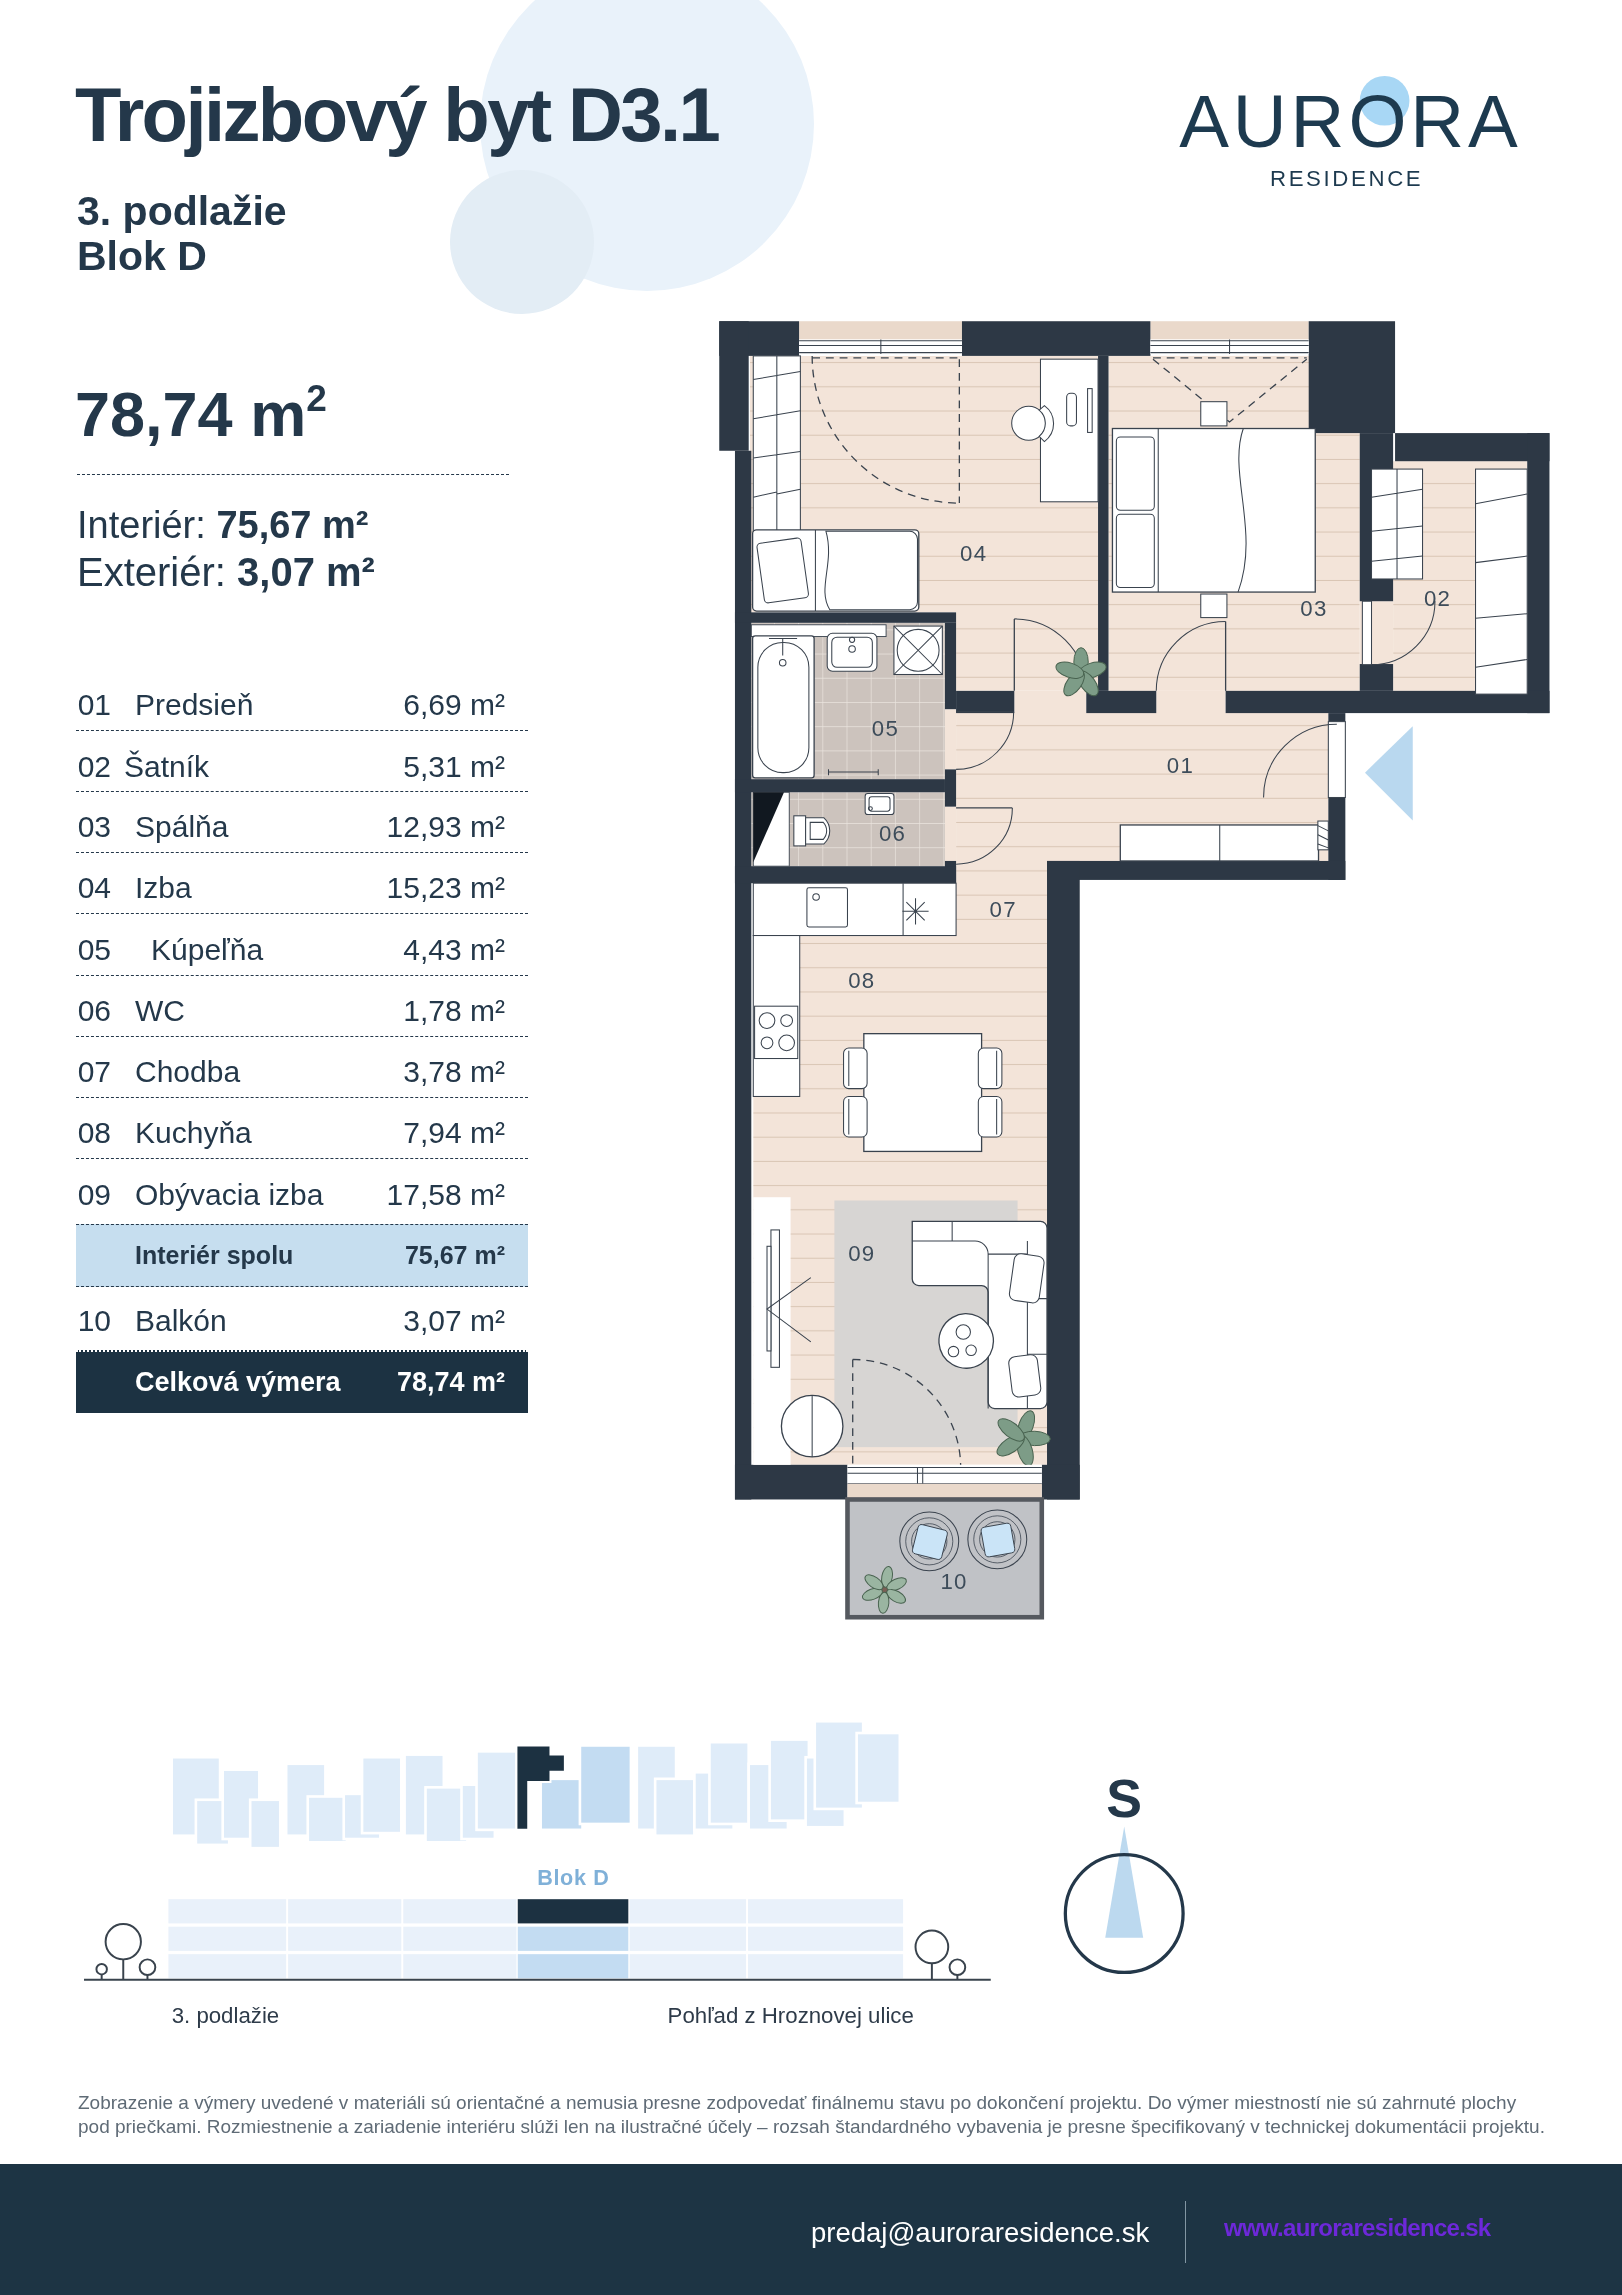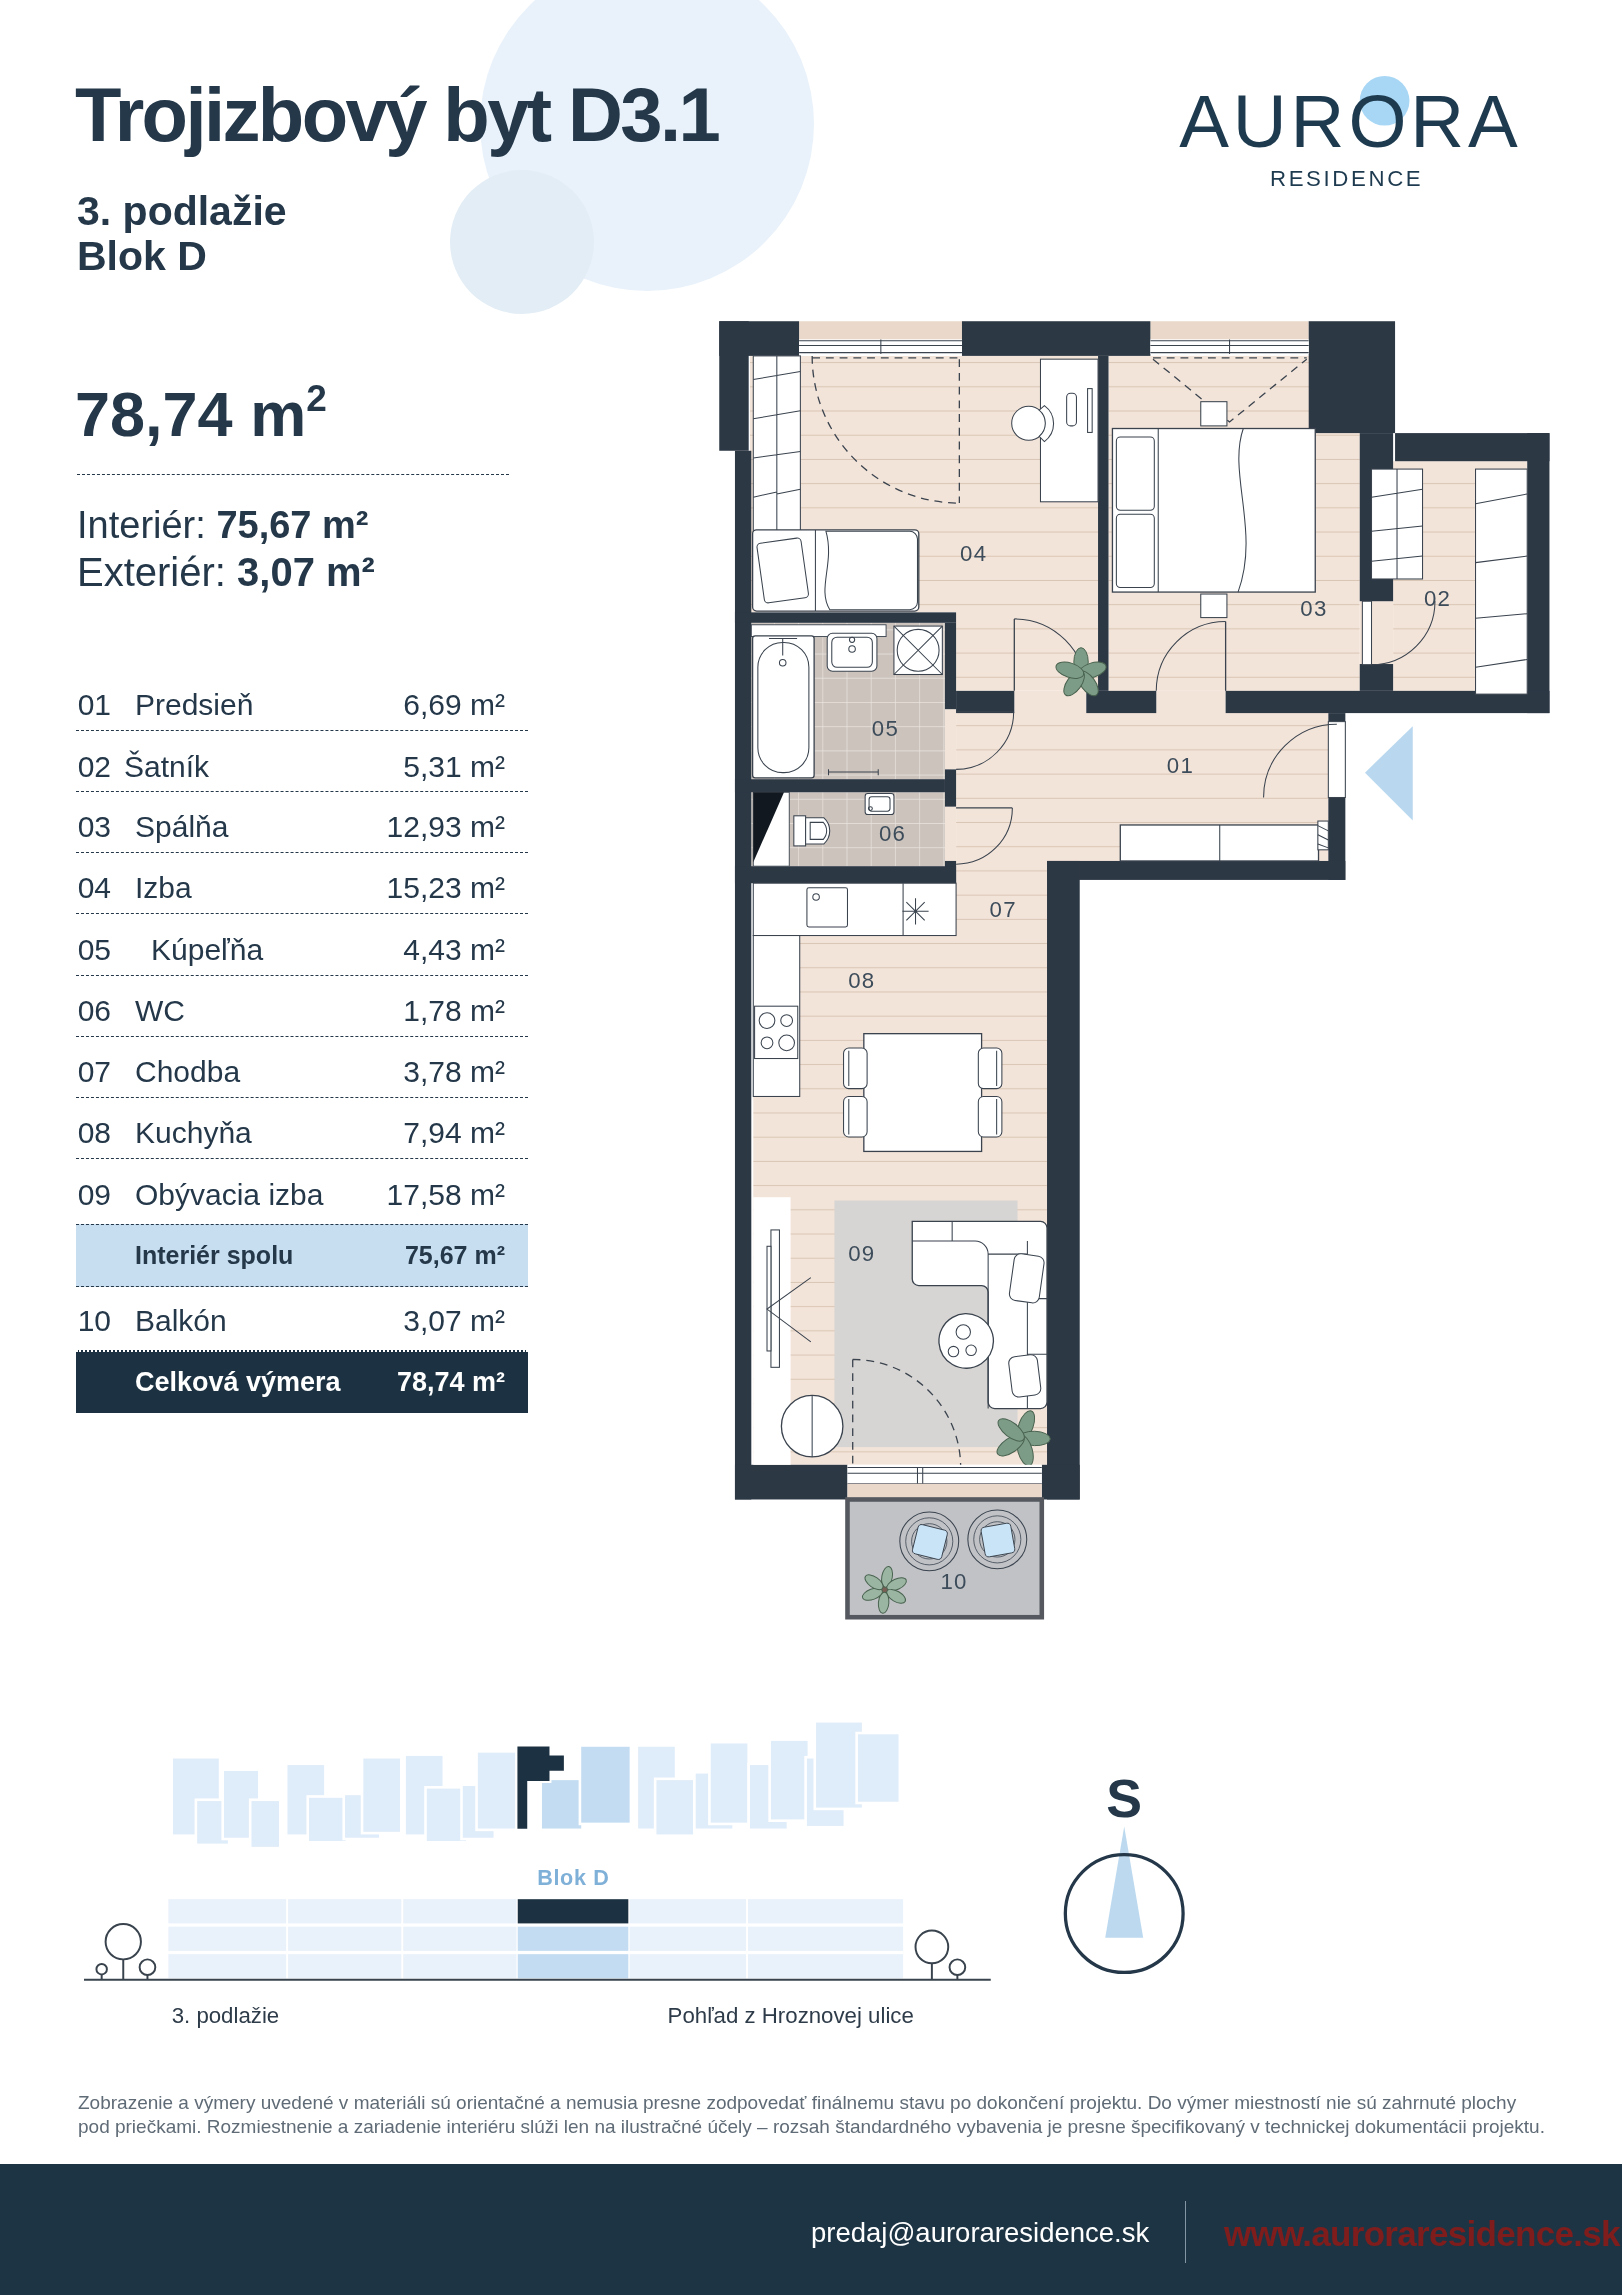--- a/index.html
+++ b/index.html
@@ -108,21 +108,21 @@
   </div>
 
 <div class="abs" style="left:78px;top:2091px;font-size:19px;line-height:24px;color:#5f6b76;white-space:nowrap;">Zobrazenie a výmery uvedené v materiáli sú orientačné a nemusia presne zodpovedať finálnemu stavu po dokončení projektu. Do výmer miestností nie sú zahrnuté plochy<br>pod priečkami. Rozmiestnenie a zariadenie interiéru slúži len na ilustračné účely – rozsah štandardného vybavenia je presne špecifikovaný v technickej dokumentácii projektu.</div>
 
 <div class="abs" style="left:0;top:2164px;width:1623px;height:132px;background:#1d3444;"></div>
 
 <div class="abs" style="left:811px;top:2217px;font-size:27.5px;color:#ffffff;">predaj@auroraresidence.sk</div>
 
 <div class="abs" style="left:1185px;top:2201px;width:1.3px;height:62px;background:#8296a3;"></div>
 
-<div class="abs" style="left:1224px;top:2214px;font-size:35px;font-weight:bold;letter-spacing:-0.7px;color:#7f1d1d;">www.auroraresidence.sk</div>
+<div class="abs" style="left:1224px;top:2214px;font-size:24px;font-weight:bold;letter-spacing:-0.7px;color:#6d28d9;">www.auroraresidence.sk</div>
 
 <svg class="abs" style="left:0;top:0;" width="1623" height="2295" viewBox="0 0 2480 3508">
 <defs>
 <pattern id="plank" width="40" height="37" patternUnits="userSpaceOnUse">
   <rect width="40" height="37" fill="#f3e4d9"></rect>
   <rect y="35.5" width="40" height="1.6" fill="#d9c5b4"></rect>
 </pattern>
 <pattern id="tile" width="37" height="37" patternUnits="userSpaceOnUse">
   <rect width="37" height="37" fill="#ccc3bd"></rect>
   <path d="M0,0H37V37" fill="none" stroke="#ebe5df" stroke-width="2"></path>

